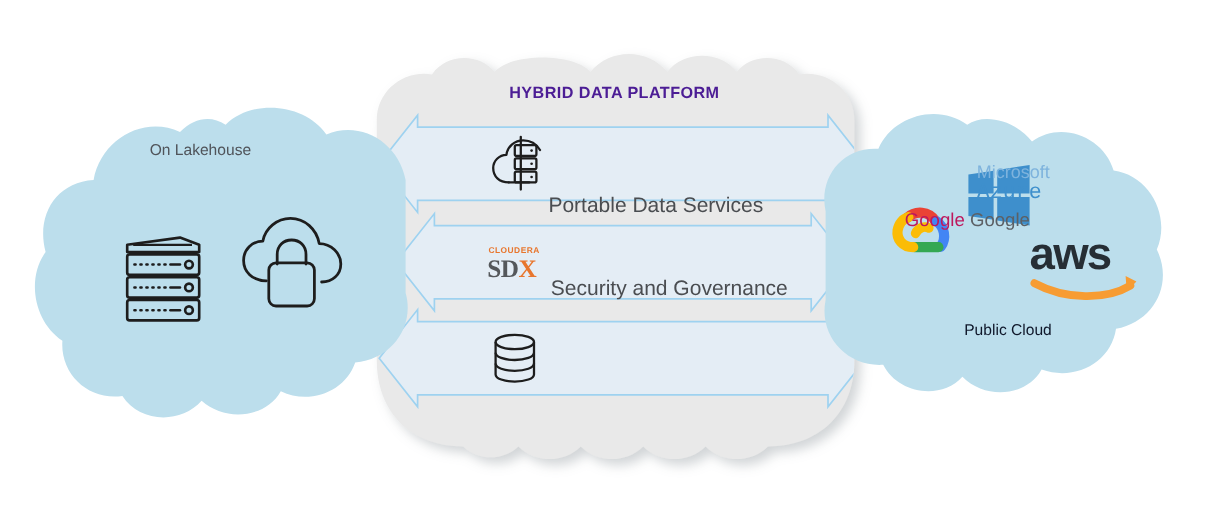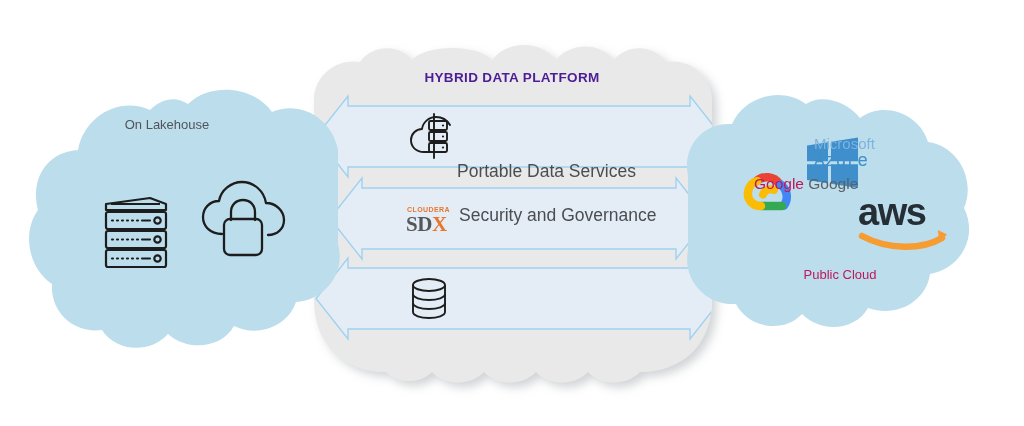--- a/index.html
+++ b/index.html
@@ -44,31 +44,31 @@
   #onprem-label {
     left: 0; top: 118px; width: 334px;
     text-align: center;
     font-size: 13px;
     color: #50545a;
   }
   #publiccloud-label {
     left: 690px; top: 268px; width: 300px;
     text-align: center;
     font-size: 13px;
-    color: #be185d;
+    color: #0f172a;
   }
   .row-label {
     position: absolute;
     font-size: 17.5px;
     color: #4a4d51;
     white-space: nowrap;
     line-height: 1;
   }
   #row0-label { left: 457px; top: 131px; margin-top: 32px; }
-  #row1-label { left: 459px; top: 207px; text-align: right; }
+  #row1-label { left: 459px; top: 232px; text-align: right; }
   #row2-label { left: 457px; top: 290px; }
 
   
   #sdx-logo {
     position: absolute;
     left: 406px; top: 206px;
     line-height: 1;
   }
   #sdx-logo .sdx-top {
     font-size: 7px;

